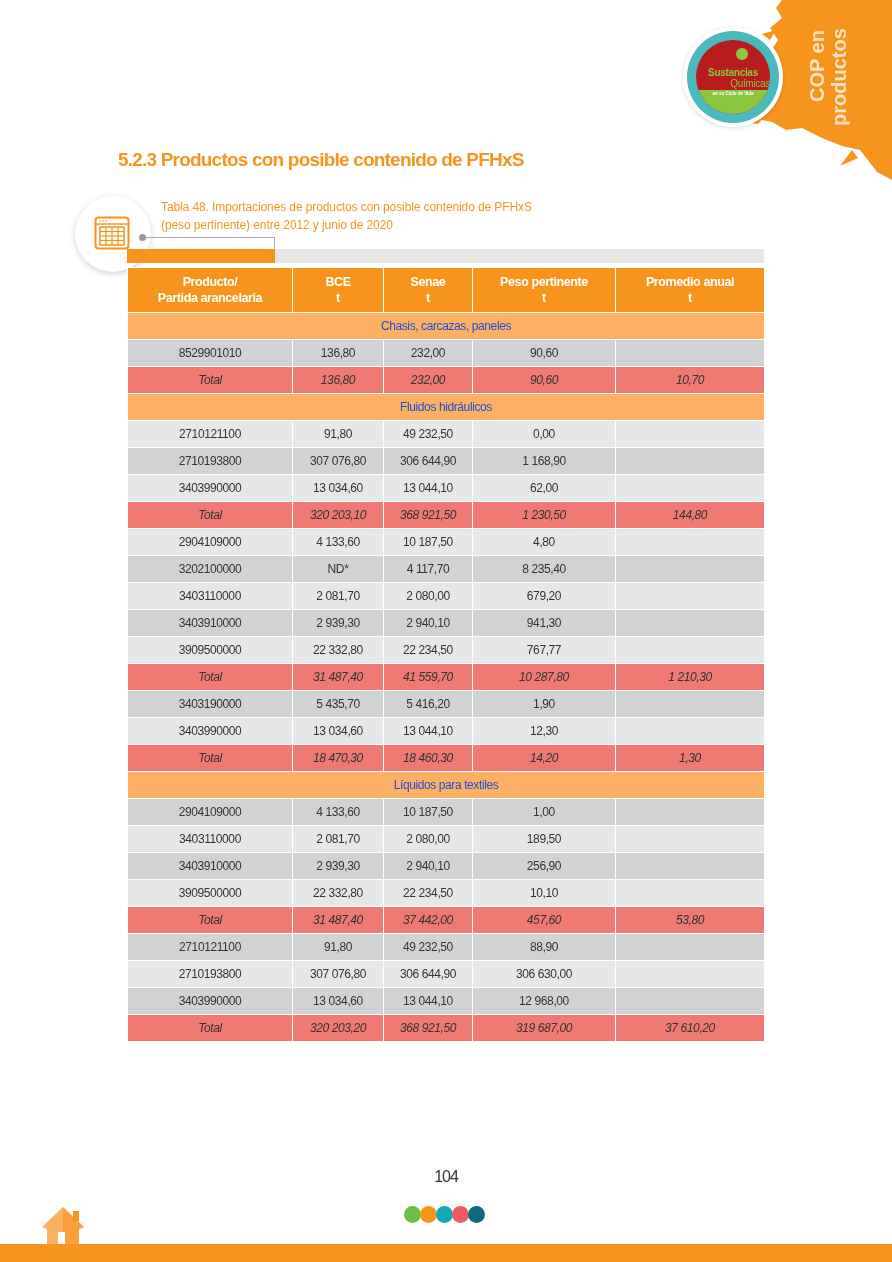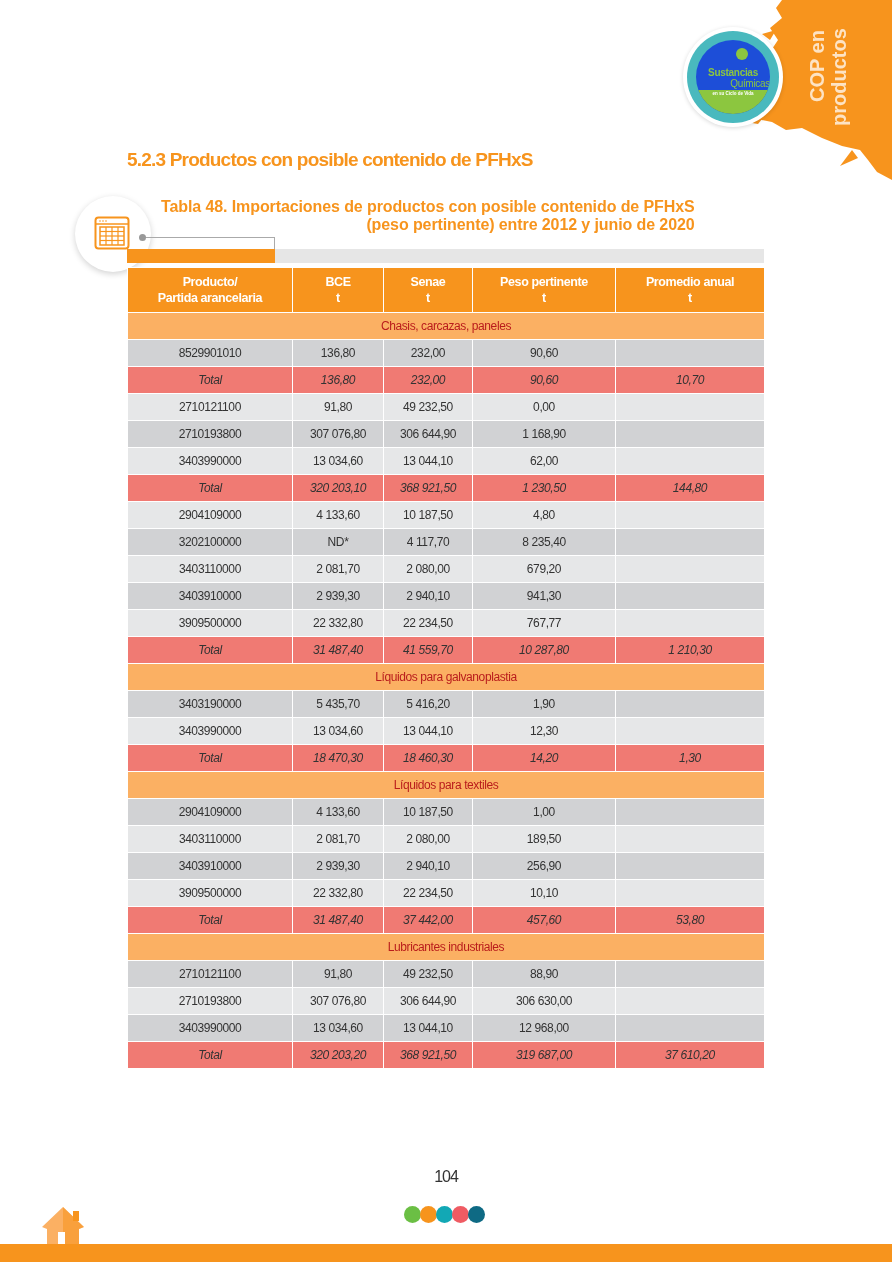--- a/index.html
+++ b/index.html
@@ -14,21 +14,21 @@
   .badge {
     position: absolute; left: 683px; top: 27px; width: 100px; height: 100px; border-radius: 50%;
     background: #ffffff; box-shadow: 0 1px 4px rgba(0,0,0,0.15);
   }
   .badge-ring {
     position: absolute; left: 4px; top: 4px; width: 92px; height: 92px; border-radius: 50%;
     background: #49b9be; overflow: hidden;
   }
   .badge-inner {
     position: absolute; left: 9px; top: 9px; width: 74px; height: 74px; border-radius: 50%;
-    background: #1d4ed8; overflow: hidden; text-decoration: underline;
+    background: #b91c1c; overflow: hidden; text-decoration: underline;
   }
   .badge-ground {
     position: absolute; left: 0; bottom: 0; width: 100%; height: 24px; background: #8cc63f;
   }
   .badge-t1 {
     position: absolute; left: 0; width: 100%; top: 27px; text-align: center;
     font-size: 10px; color: #8cc63f; font-weight: bold; letter-spacing: -0.3px;
   }
   .badge-t2 {
     position: absolute; left: 0; width: 100%; top: 38px; text-align: right;
@@ -43,31 +43,31 @@
     background: #8cc63f;
   }
   .side-label {
     position: absolute; left: 806px; top: 20px; width: 60px; height: 110px;
   }
   .side-label span {
     position: absolute; transform: rotate(-90deg); transform-origin: left top;
     color: #fde3c4; font-weight: bold; font-size: 20px; white-space: nowrap; line-height: 22px;
   }
   .section-title {
-    position: absolute; left: 127px; top: 149px; font-size: 19px; font-weight: bold;
+    position: absolute; left: 118px; top: 149px; font-size: 19px; font-weight: bold;
     color: #f7941d; letter-spacing: -0.8px;
   }
   .table-icon-circle {
     position: absolute; left: 75px; top: 196px; width: 76px; height: 76px; border-radius: 50%;
     background: #ffffff; box-shadow: 0 2px 6px rgba(0,0,0,0.18);
   }
   .table-icon-circle svg { position: absolute; left: 19px; top: 20px; }
   .caption {
-    position: absolute; left: 161px; top: 198px; font-size: 16px; font-weight: bold;
-    color: #f7941d; line-height: 18px; letter-spacing: -0.1px; text-align: right;
+    position: absolute; left: 161px; top: 198px; font-size: 12px; font-weight: normal;
+    color: #f7941d; line-height: 18px; letter-spacing: -0.1px;
   }
   .connector {
     position: absolute; left: 142px; top: 237px; width: 132px; height: 13px;
     border-top: 1.5px solid #aaaaaa; border-right: 1.5px solid #aaaaaa;
   }
   .connector-dot {
     position: absolute; left: 139px; top: 234px; width: 7px; height: 7px; border-radius: 50%; background: #999999;
   }
   .bar-grey {
     position: absolute; left: 127px; top: 249px; width: 637px; height: 14px; background: #e6e6e6;
@@ -80,21 +80,21 @@
     table-layout: fixed; font-family: "Liberation Sans Narrow", "Liberation Sans", sans-serif;
   }
   table.data td, table.data th {
     border: 1px solid #ffffff; text-align: center; font-size: 12px; color: #333333;
     padding: 0; height: 26px; letter-spacing: -0.4px;
   }
   table.data th {
     background: #f7941d; color: #ffffff; font-weight: bold; height: 44px; line-height: 16px;
     font-size: 12.5px;
   }
-  tr.cat td { background: #fbb063; color: #b91c1c; height: 26px; }
+  tr.cat td { background: #fbb063; color: #1d4ed8; height: 26px; }
   tr.row-a td { background: #d1d2d4; }
   tr.row-b td { background: #e6e7e8; }
   tr.total td { background: #f07a73; font-style: italic; }
   col.c1 { width: 165px; } col.c2 { width: 91px; } col.c3 { width: 89px; }
   col.c4 { width: 143px; } col.c5 { width: 149px; }
   .page-number {
     position: absolute; left: 0; width: 892px; top: 1168px; text-align: center; font-size: 16px;
     color: #333333; letter-spacing: -1px;
   }
   .dots { position: absolute; left: 404px; top: 1206px; height: 17px; }
@@ -187,20 +187,23 @@
         <td>90,60</td>
         <td></td>
       </tr>
       <tr class="total">
         <td>Total</td>
         <td>136,80</td>
         <td>232,00</td>
         <td>90,60</td>
         <td>10,70</td>
       </tr>
+      <tr class="cat">
+        <td colspan="5">Fluidos hidráulicos</td>
+      </tr>
       <tr class="row-b">
         <td>2710121100</td>
         <td>91,80</td>
         <td>49 232,50</td>
         <td>0,00</td>
         <td></td>
       </tr>
       <tr class="row-a">
         <td>2710193800</td>
         <td>307 076,80</td>
@@ -257,23 +260,20 @@
         <td>767,77</td>
         <td></td>
       </tr>
       <tr class="total">
         <td>Total</td>
         <td>31 487,40</td>
         <td>41 559,70</td>
         <td>10 287,80</td>
         <td>1 210,30</td>
       </tr>
-      <tr class="cat">
-        <td colspan="5">Líquidos para galvanoplastia</td>
-      </tr>
       <tr class="row-a">
         <td>3403190000</td>
         <td>5 435,70</td>
         <td>5 416,20</td>
         <td>1,90</td>
         <td></td>
       </tr>
       <tr class="row-b">
         <td>3403990000</td>
         <td>13 034,60</td>
@@ -318,23 +318,20 @@
         <td>22 234,50</td>
         <td>10,10</td>
         <td></td>
       </tr>
       <tr class="total">
         <td>Total</td>
         <td>31 487,40</td>
         <td>37 442,00</td>
         <td>457,60</td>
         <td>53,80</td>
-      </tr>
-      <tr class="cat">
-        <td colspan="5">Lubricantes industriales</td>
       </tr>
       <tr class="row-a">
         <td>2710121100</td>
         <td>91,80</td>
         <td>49 232,50</td>
         <td>88,90</td>
         <td></td>
       </tr>
       <tr class="row-b">
         <td>2710193800</td>

